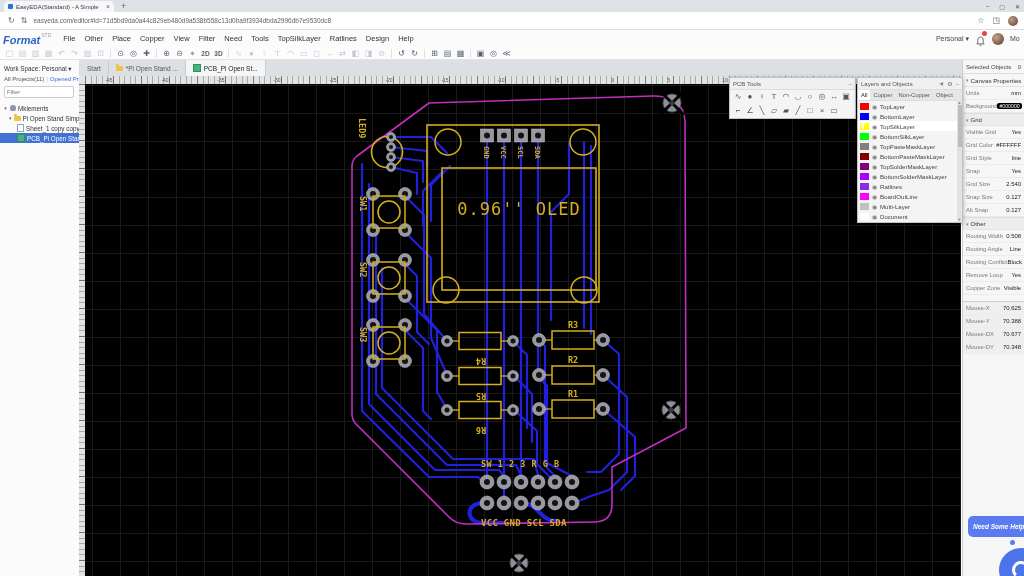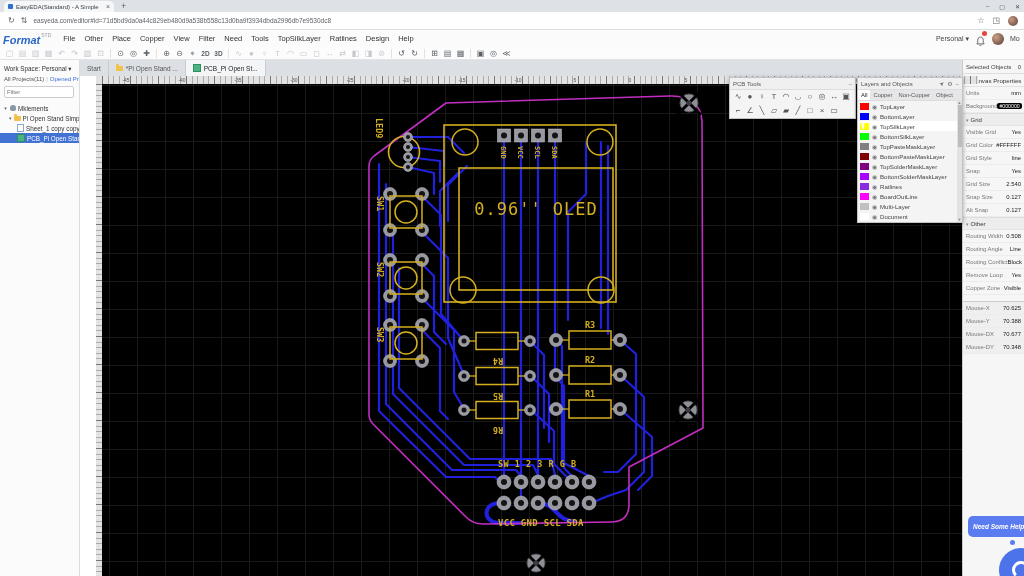--- a/index.html
+++ b/index.html
@@ -50,21 +50,21 @@
   .t-user{width:6px;height:6px;border-radius:50% 50% 2px 2px;background:#8a97a5;}
   .t-folder{width:7px;height:5px;background:#f0c24a;border-radius:1px;position:relative;}
   .t-folder::before{content:"";position:absolute;top:-2px;left:0;width:3px;height:2px;background:#f0c24a;border-radius:1px 1px 0 0;}
   .t-sheet{width:5px;height:6px;background:#fff;border:1px solid #8aa6c9;}
   .t-pcb{width:6px;height:6px;background:#49b382;border:1px solid #2e8f63;}
   
   #doctabs{position:absolute;left:80px;top:60px;width:882px;height:16px;background:#dcdfe3;display:flex;align-items:stretch;}
   .dtab{display:flex;align-items:center;gap:3px;padding:0 7px;font-size:6.5px;color:#555;border-right:1px solid #c8cbd0;white-space:nowrap;}
   .dtab.active{background:#f4f5f6;color:#222;}
   
-  #canvas-wrap{position:absolute;left:96px;top:76px;width:882px;height:500px;background:#000;overflow:hidden;}
+  #canvas-wrap{position:absolute;left:79px;top:76px;width:882px;height:500px;background:#000;overflow:hidden;}
   #grid{position:absolute;inset:0;background-color:#000;
         background-image:linear-gradient(#191919 1px,transparent 1px),linear-gradient(90deg,#191919 1px,transparent 1px);
         background-size:28px 28px;background-position:13px 9px;}
   #pcb-svg{position:absolute;left:0;top:0;}
   #hruler{position:absolute;left:6px;top:0;right:0;height:8px;background:#e3e3e4;z-index:5;
         background-image:repeating-linear-gradient(90deg,#777 0 1px,transparent 1px 28px),repeating-linear-gradient(90deg,#aaa 0 1px,transparent 1px 5.6px);
         background-size:100% 100%,100% 40%;background-position:0 0,0 100%;background-repeat:repeat,repeat;}
   #vruler{position:absolute;left:0;top:8px;width:6px;bottom:0;background:#e3e3e4;z-index:5;
         background-image:repeating-linear-gradient(180deg,#777 0 1px,transparent 1px 28px),repeating-linear-gradient(180deg,#aaa 0 1px,transparent 1px 5.6px);
         background-size:100% 100%,40% 100%;background-position:0 0,100% 0;}

